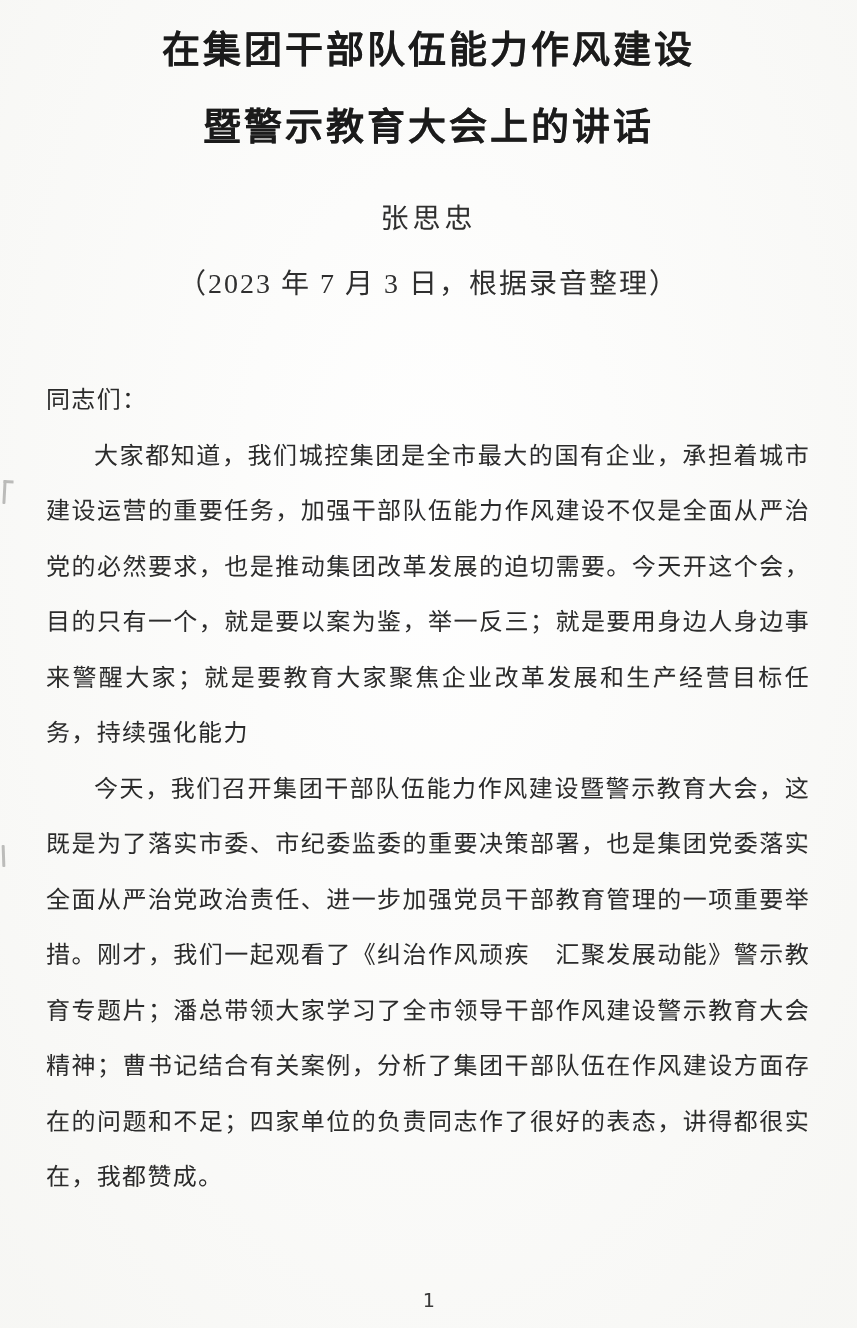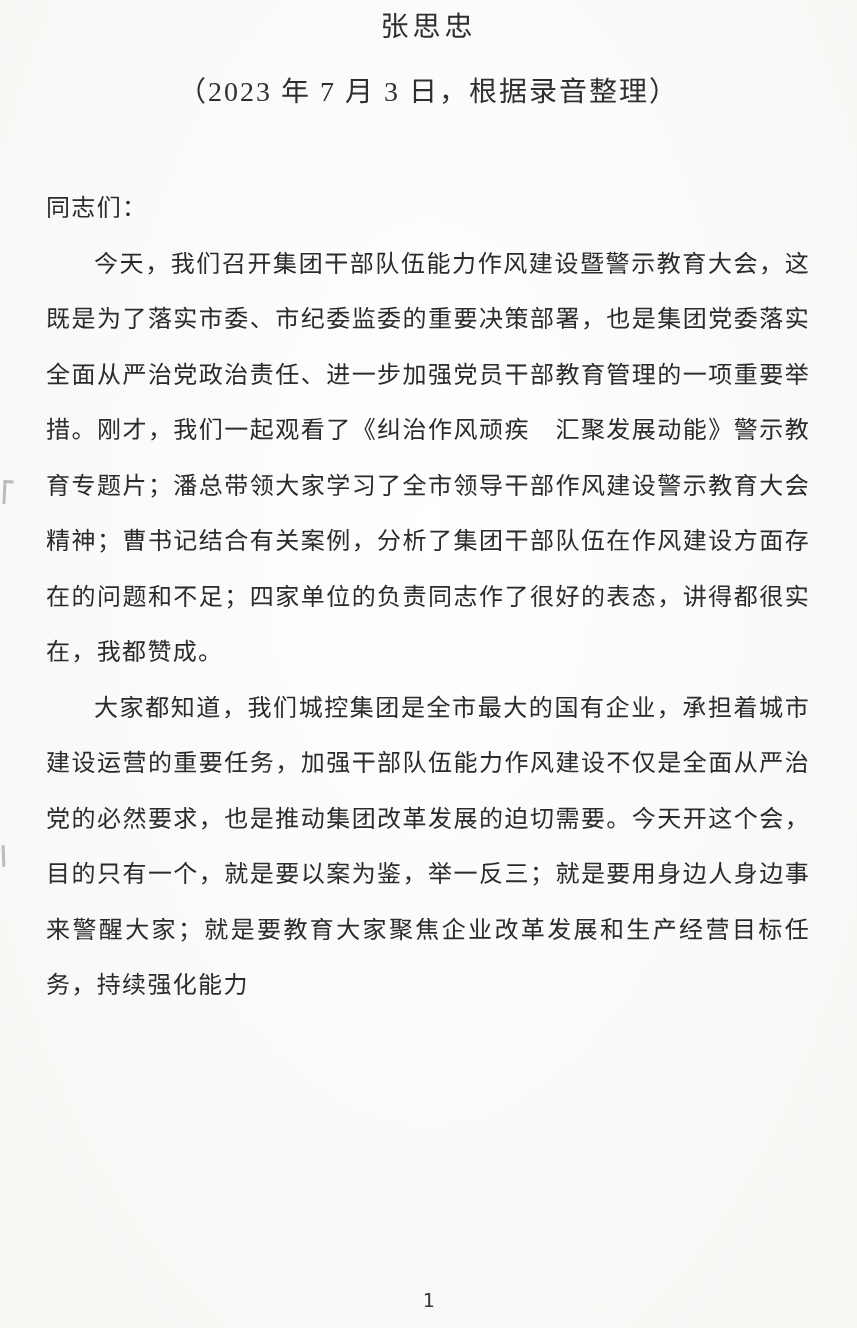--- a/index.html
+++ b/index.html
@@ -27,21 +27,21 @@
   }
   .title-line {
     font-size: 38px;
     font-weight: 900;
     letter-spacing: 3px;
     line-height: 77px;
     color: var(--title-ink);
     text-shadow: 0 0 0.6px rgba(0,0,0,0.55);
   }
   .author-line {
-    margin-top: 4px;
+    margin-top: 30px;
     text-align: center;
     font-size: 28px;
     letter-spacing: 4px;
     color: #2f2f2f;
   }
   .date-line {
     margin-top: 25px;
     text-align: center;
     font-size: 28px;
     letter-spacing: 2px;
@@ -82,29 +82,33 @@
   .scan-artifact.a1::after {
     content: ""; position: absolute; left: 0; top: 0; width: 10px; height: 3px; background: inherit;
   }
   .scan-artifact.a2 { left: 2px; top: 845px; width: 3px; height: 22px; transform: rotate(-2deg); }
 </style>
 </head>
 <body>
 
 <div class="page">
 
+  <div class="title-block">
+    <div class="title-line">在集团干部队伍能力作风建设</div>
+    <div class="title-line">暨警示教育大会上的讲话</div>
+  </div>
 
   <div class="author-line">张思忠</div>
 
   <div class="date-line">（2023 年 7 月 3 日，根据录音整理）</div>
 
   <div class="body-block">
     <div class="salutation">同志们：</div>
+    <p class="paragraph">大家都知道，我们城控集团是全市最大的国有企业，承担着城市建设运营的重要任务，加强干部队伍能力作风建设不仅是全面从严治党的必然要求，也是推动集团改革发展的迫切需要。今天开这个会，目的只有一个，就是要以案为鉴，举一反三；就是要用身边人身边事来警醒大家；就是要教育大家聚焦企业改革发展和生产经营目标任务，持续强化能力</p>
     <p class="paragraph">今天，我们召开集团干部队伍能力作风建设暨警示教育大会，这既是为了落实市委、市纪委监委的重要决策部署，也是集团党委落实全面从严治党政治责任、进一步加强党员干部教育管理的一项重要举措。刚才，我们一起观看了《纠治作风顽疾　汇聚发展动能》警示教育专题片；潘总带领大家学习了全市领导干部作风建设警示教育大会精神；曹书记结合有关案例，分析了集团干部队伍在作风建设方面存在的问题和不足；四家单位的负责同志作了很好的表态，讲得都很实在，我都赞成。</p>
-    <p class="paragraph">大家都知道，我们城控集团是全市最大的国有企业，承担着城市建设运营的重要任务，加强干部队伍能力作风建设不仅是全面从严治党的必然要求，也是推动集团改革发展的迫切需要。今天开这个会，目的只有一个，就是要以案为鉴，举一反三；就是要用身边人身边事来警醒大家；就是要教育大家聚焦企业改革发展和生产经营目标任务，持续强化能力</p>
   </div>
 
   <div class="page-number">1</div>
 
   <div class="scan-artifact a1"></div>
   <div class="scan-artifact a2"></div>
 
 </div>
 
 </body></html>

